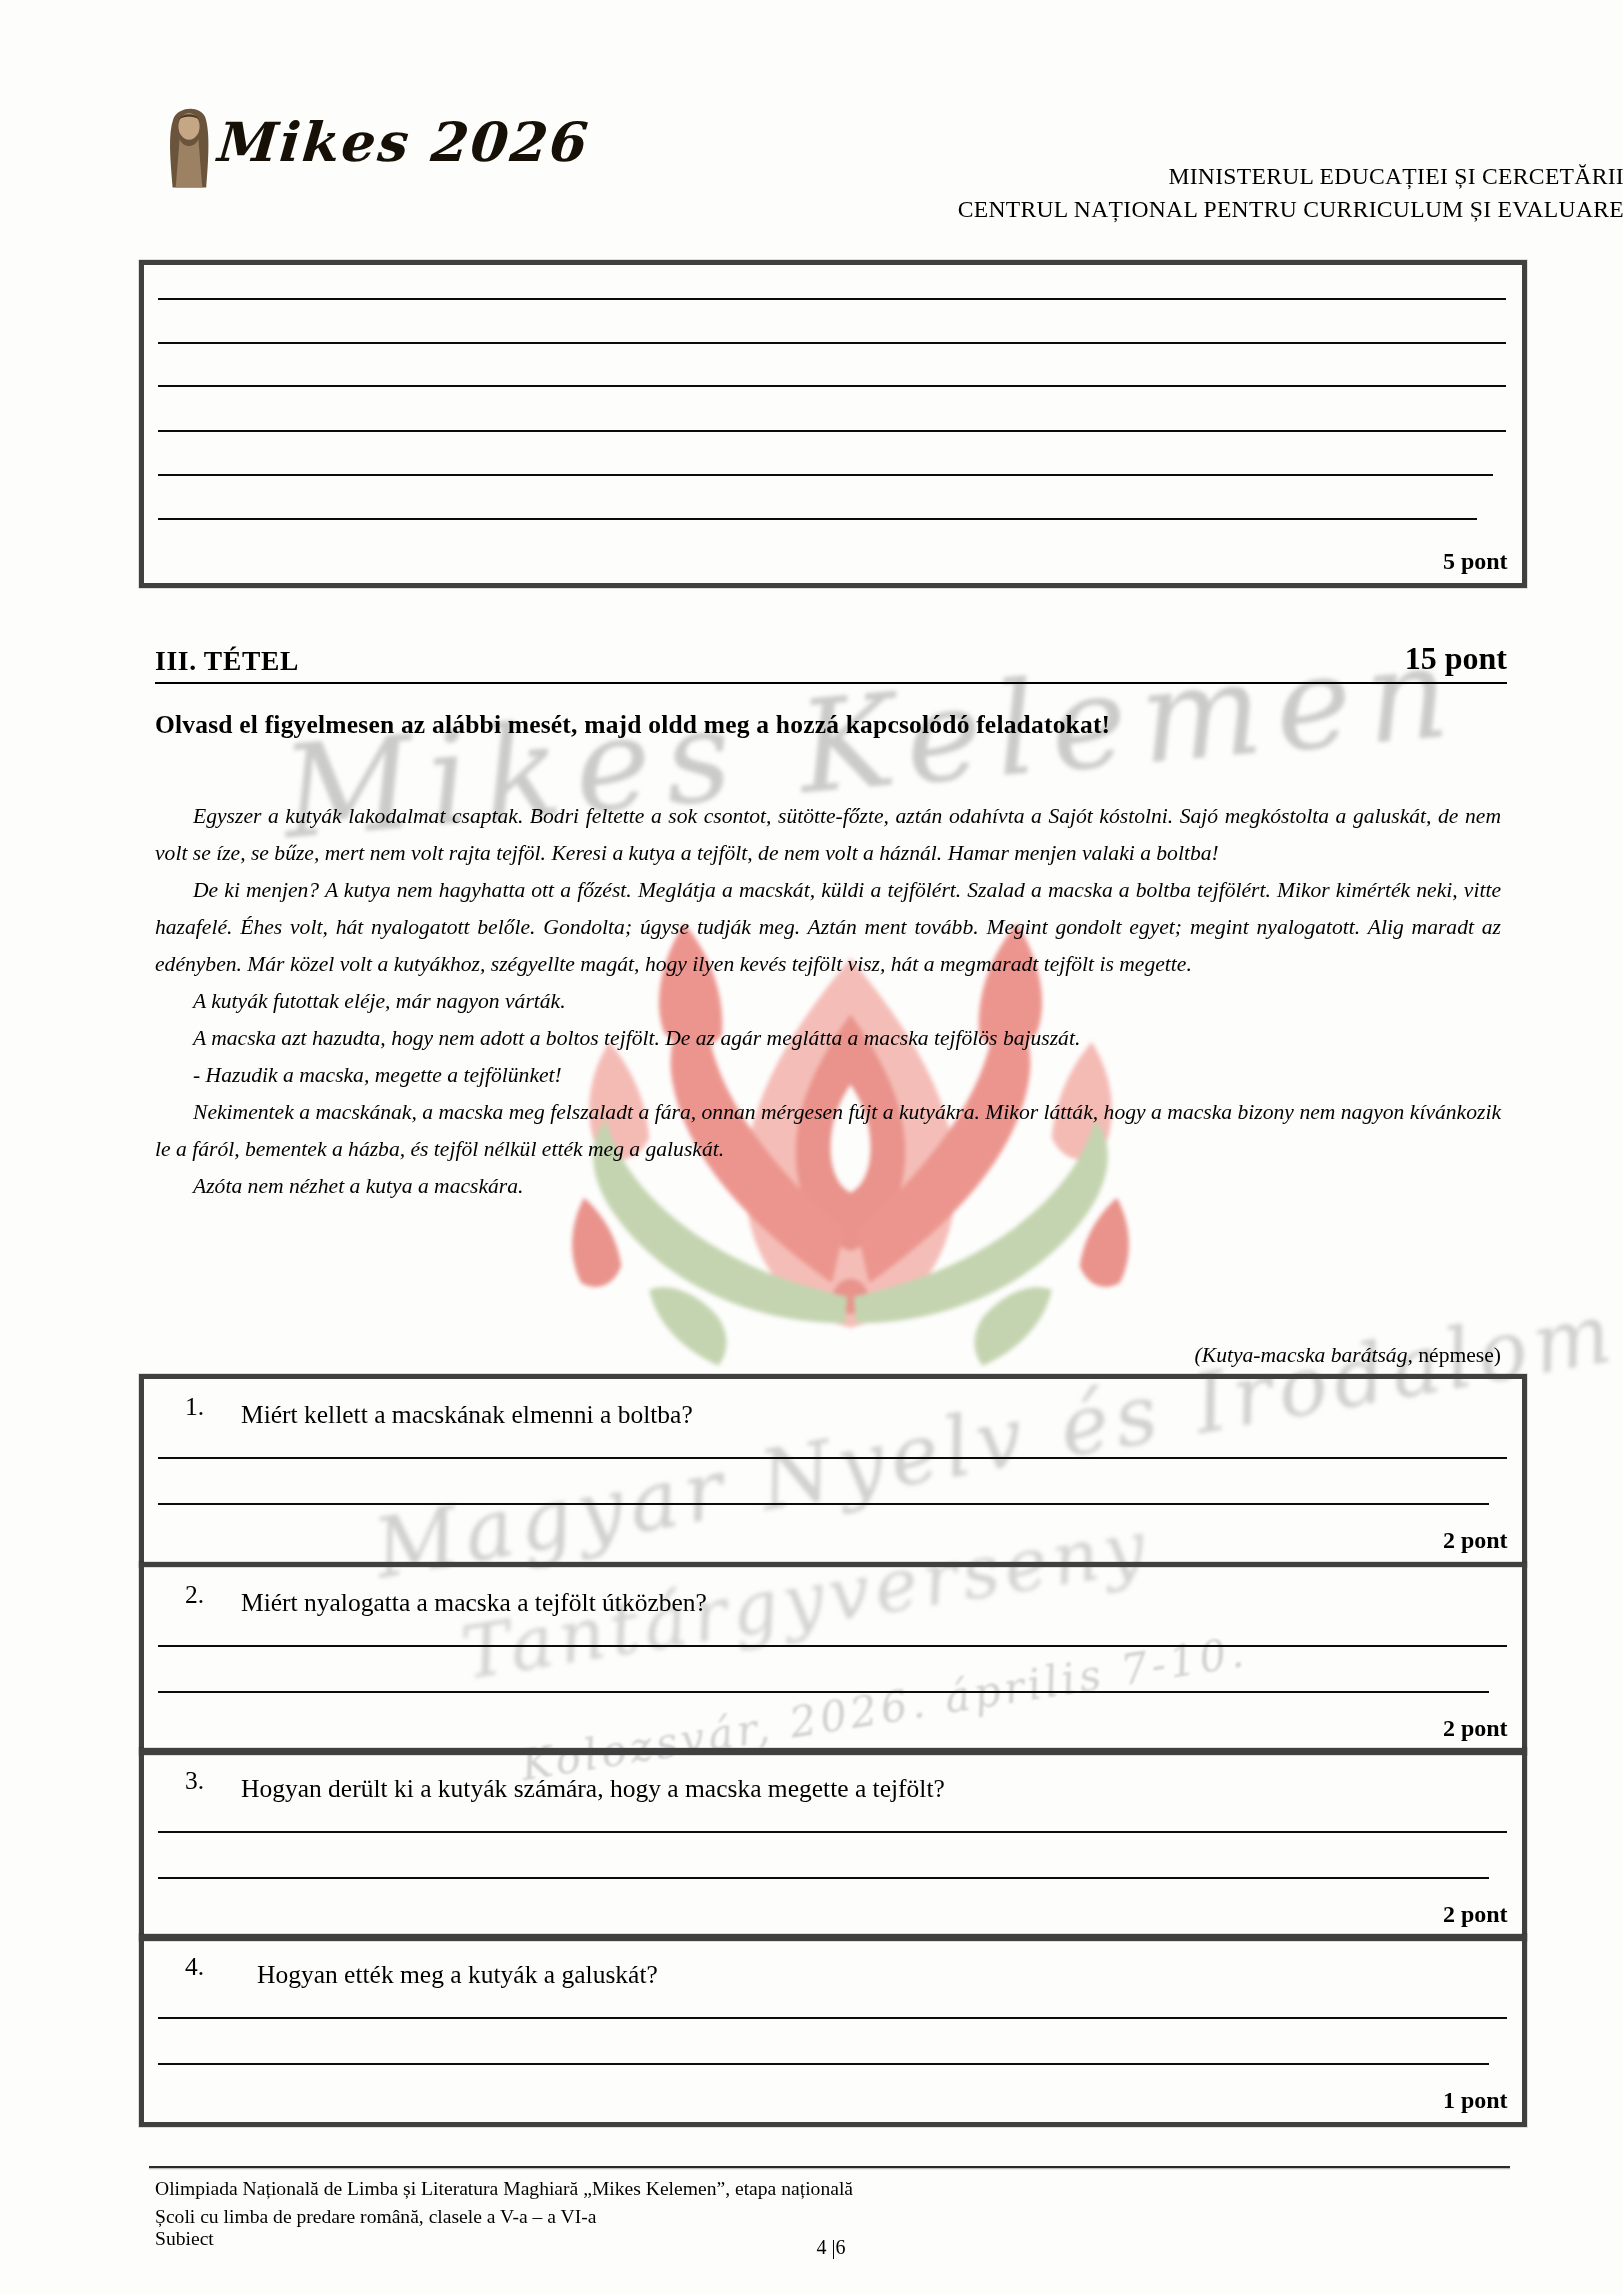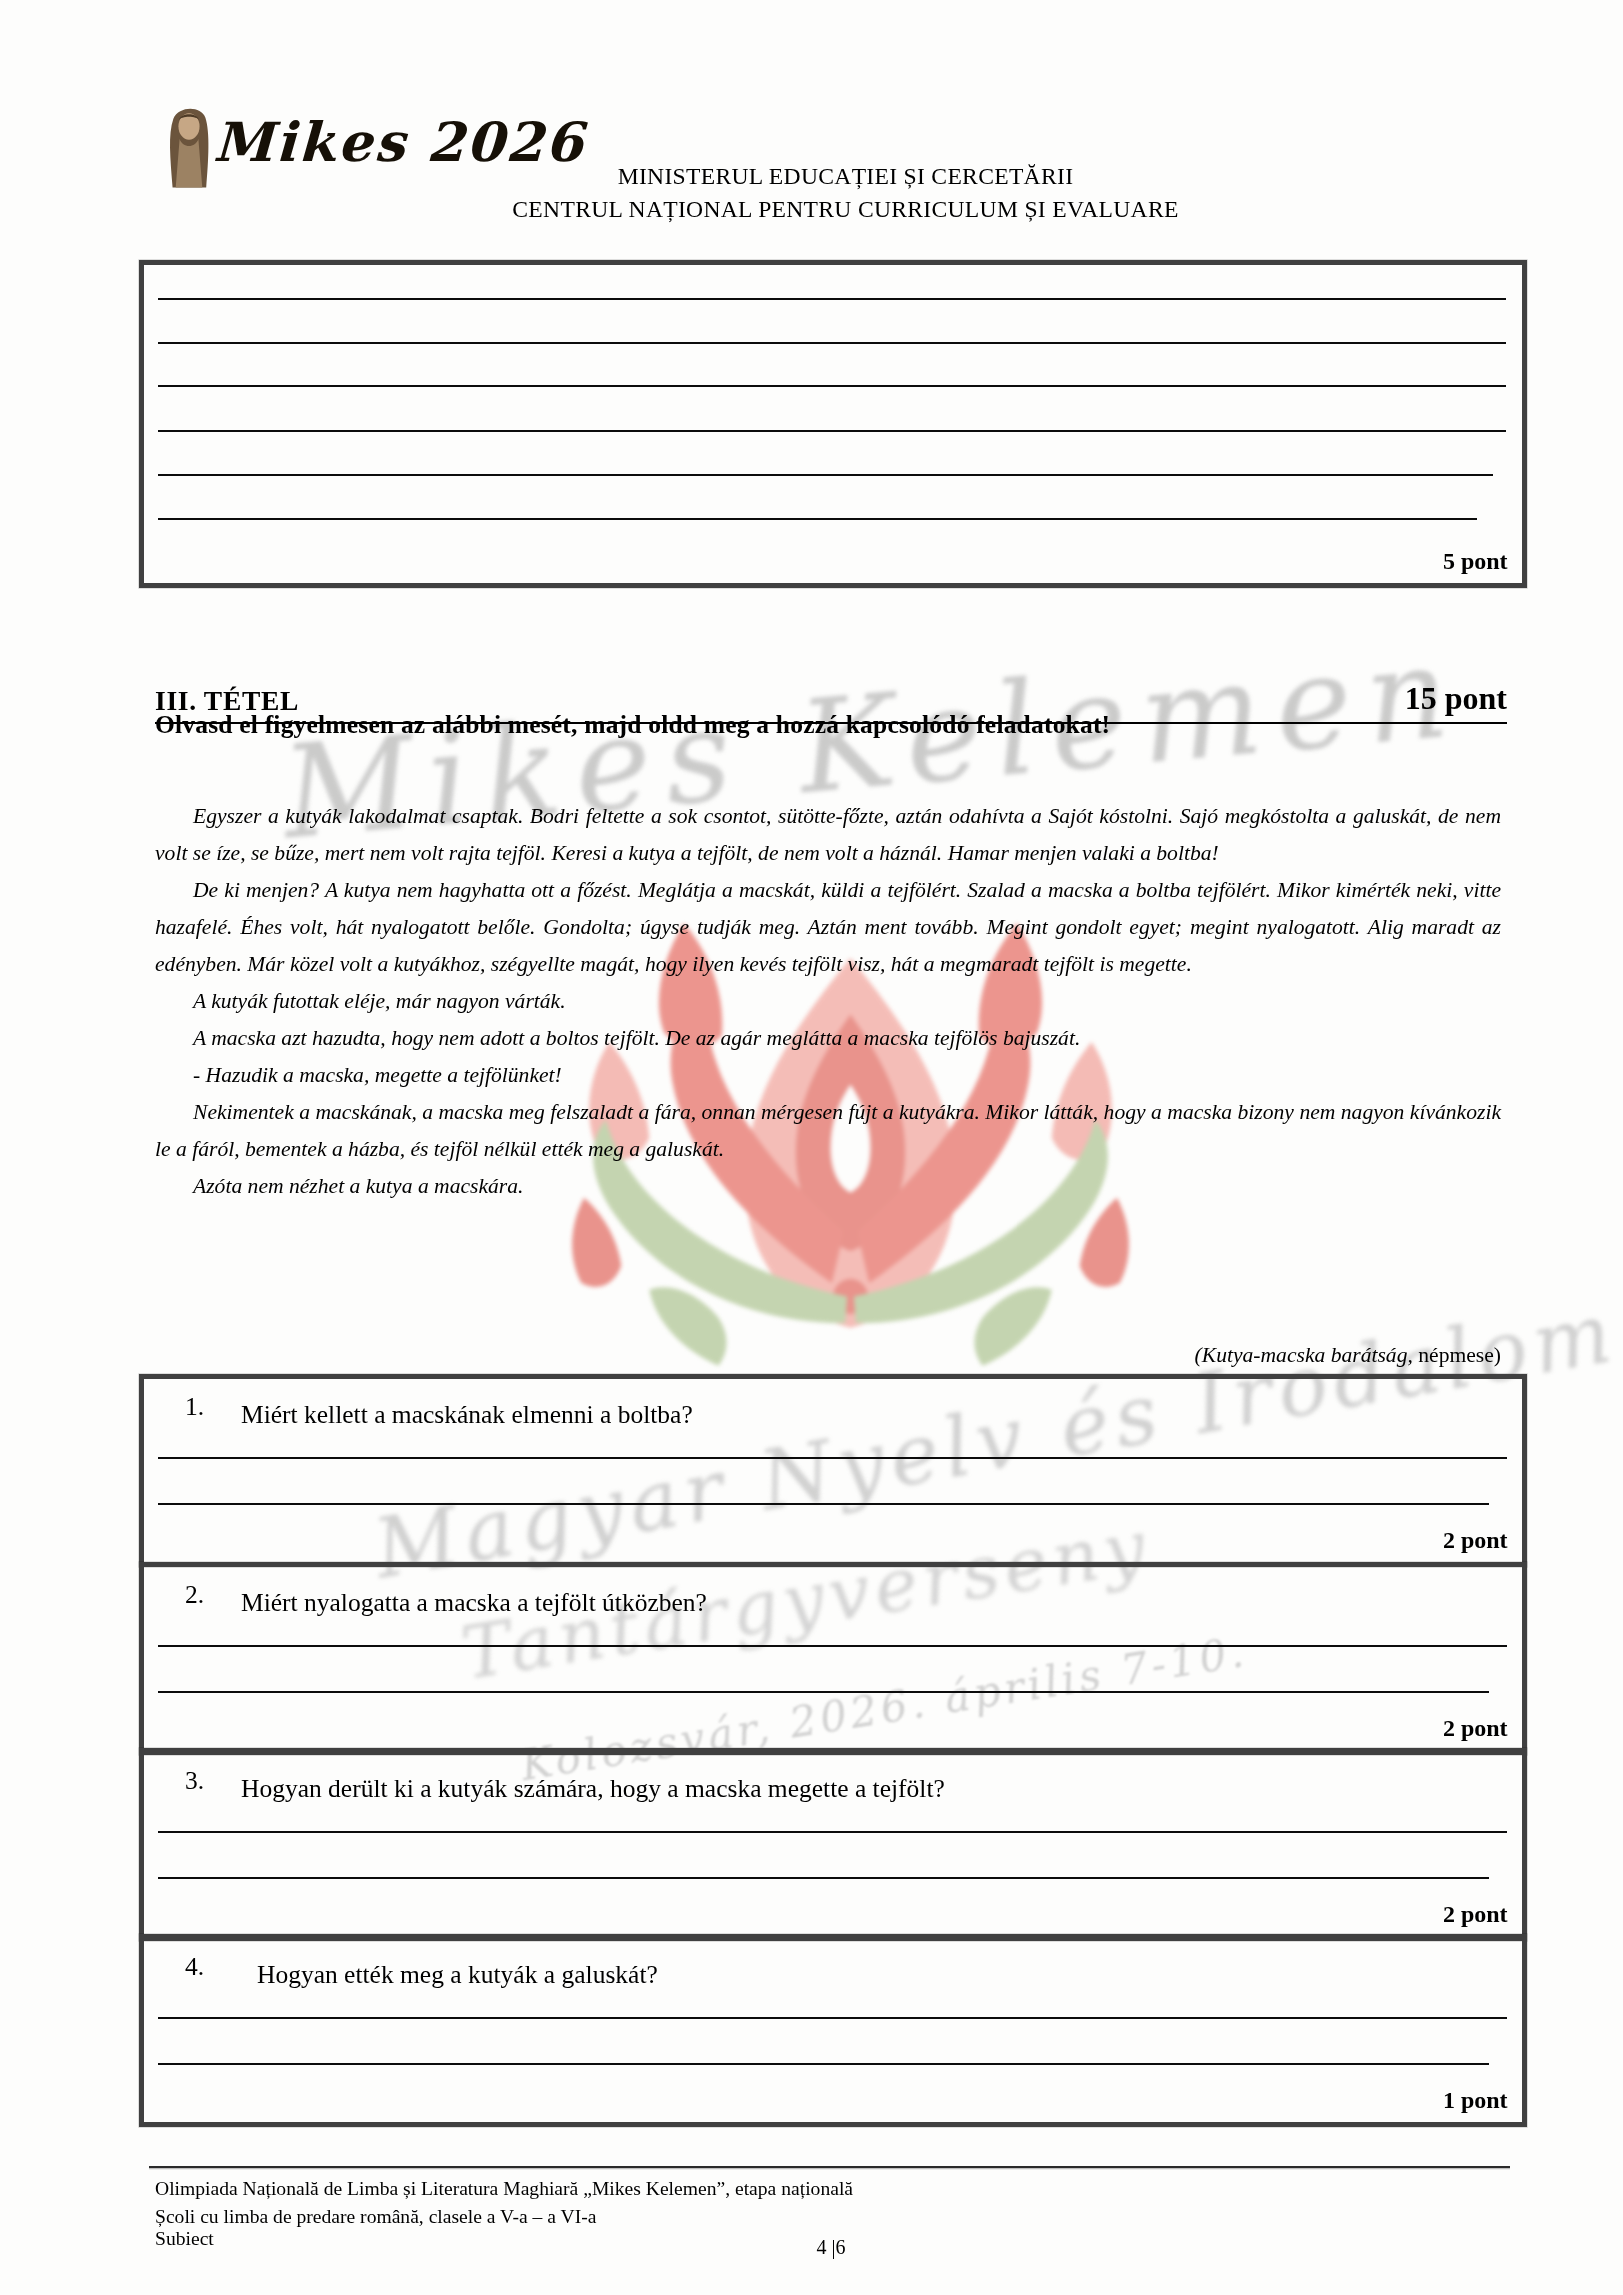--- a/index.html
+++ b/index.html
@@ -15,32 +15,32 @@
   .wm-tantargy{left:458px;top:1557px;font-size:73px;letter-spacing:5.2px;
             color:rgba(95,95,95,0.26);transform:rotate(-9deg);filter:blur(2px);}
   .wm-datum{left:517px;top:1684px;font-size:42px;letter-spacing:3.9px;
             color:rgba(110,110,110,0.30);transform:rotate(-9deg);filter:blur(1.3px);}
   .wm-ornament{left:484px;top:883px;width:733px;height:523px;opacity:.62;filter:blur(2px);}
   
   .logo{position:absolute;left:165px;top:103px;display:flex;align-items:flex-start;z-index:2;}
   .logo-text{font-family:"DejaVu Serif",serif;font-style:italic;font-weight:bold;
              font-size:54px;line-height:79px;letter-spacing:2px;color:#161007;
              transform:skewX(-5deg);margin-left:5.2px;}
-  .org-header{position:absolute;left:73px;top:160px;width:1545px;text-align:center;
+  .org-header{position:absolute;left:79px;top:160px;width:1545px;text-align:right;
               font-size:23.6px;line-height:33px;letter-spacing:0.3px;z-index:1;}
   
   .frame{position:absolute;left:139px;width:1378px;border:5px solid #404040;
          box-shadow:0 0 0 0.7px rgba(0,0,0,.18);z-index:1;background:transparent;}
   .main-box{top:260px;height:318px;}
   .wline{position:absolute;left:14.4px;border-top:2px solid #0c0c0c;height:0;}
   .points{position:absolute;right:14.4px;bottom:7.9px;font-weight:bold;font-size:24px;z-index:1;}
   
   .section-head{position:absolute;left:155px;top:640px;width:1352px;z-index:1;
                 display:flex;justify-content:space-between;align-items:flex-end;
-                border-bottom:2.6px solid #000;padding-bottom:5.2px;margin-top:40px;}
+                border-bottom:2.6px solid #000;padding-bottom:5.2px;}
   .sec-title{font-size:27.5px;font-weight:bold;letter-spacing:0.7px;}
   .sec-points{font-size:32px;font-weight:bold;}
   .instruction{position:absolute;left:155px;top:710px;width:1352px;z-index:1;
                font-size:25.5px;font-weight:bold;letter-spacing:0.2px;}
   
   .tale{position:absolute;left:155px;top:798px;width:1346px;height:576px;z-index:1;
         font-style:italic;font-size:21.6px;line-height:37px;}
   .tale p{margin:0;text-indent:38px;text-align:justify;}
   .attribution{position:absolute;right:0;bottom:0;font-size:21.6px;white-space:nowrap;}
   .att-genre{font-style:normal;}

